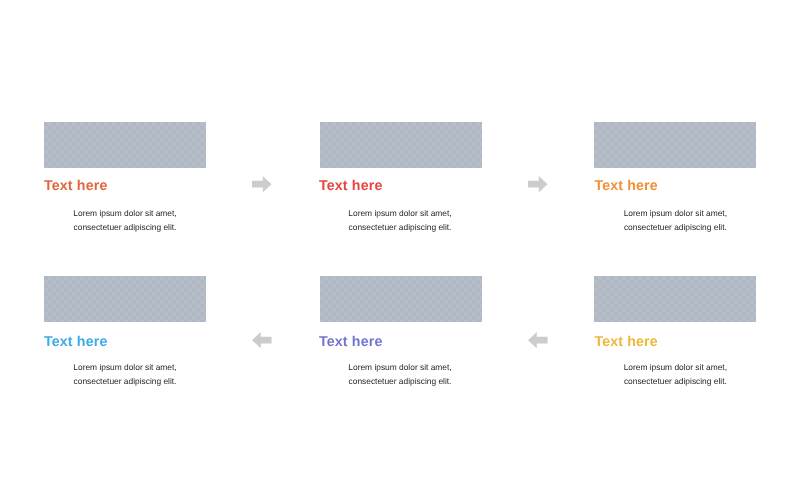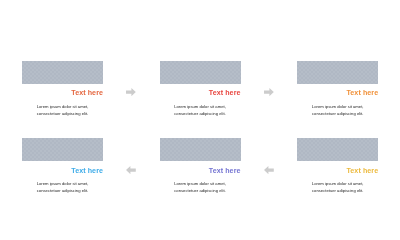--- a/index.html
+++ b/index.html
@@ -6,21 +6,21 @@
   body{width:400px;height:225px;background:#ffffff;font-family:"Liberation Sans",sans-serif;
        overflow:hidden;-webkit-font-smoothing:antialiased;}
   .slide{position:relative;width:400px;height:225px;overflow:hidden;background:#ffffff;}
   .cell{position:absolute;width:81px;}
   .ph{width:81px;height:23px;position:relative;overflow:hidden;background:#b0b8c4;}
   .ph-tex{position:absolute;left:0;top:0;right:0;bottom:0;
     background-image:
       linear-gradient(45deg, rgba(255,255,255,.065) 25%, rgba(0,0,0,0) 25%, rgba(0,0,0,0) 75%, rgba(255,255,255,.065) 75%),
       linear-gradient(45deg, rgba(255,255,255,.065) 25%, rgba(0,0,0,0) 25%, rgba(0,0,0,0) 75%, rgba(255,255,255,.065) 75%);
     background-size:4px 4px;background-position:0 0,2px 2px;}
-  .title{mix-blend-mode:multiply;text-align:right;font-weight:bold;font-size:7.1px;
+  .title{mix-blend-mode:multiply;text-align:left;font-weight:bold;font-size:7.1px;
          margin-top:5.5px;letter-spacing:0.08px;white-space:nowrap;}
   .body{mix-blend-mode:multiply;text-align:center;font-size:4.2px;color:#262626;
         line-height:7px;margin-top:5.7px;white-space:pre-line;}
   .arrow{position:absolute;line-height:0;font-size:0;}
   .arrow svg{display:block;}
 </style>
 </head>
 <body style="background: rgb(255, 255, 255);">
 
 <div class="slide" style="width: 400px; height: 225px; background: rgb(255, 255, 255);">

